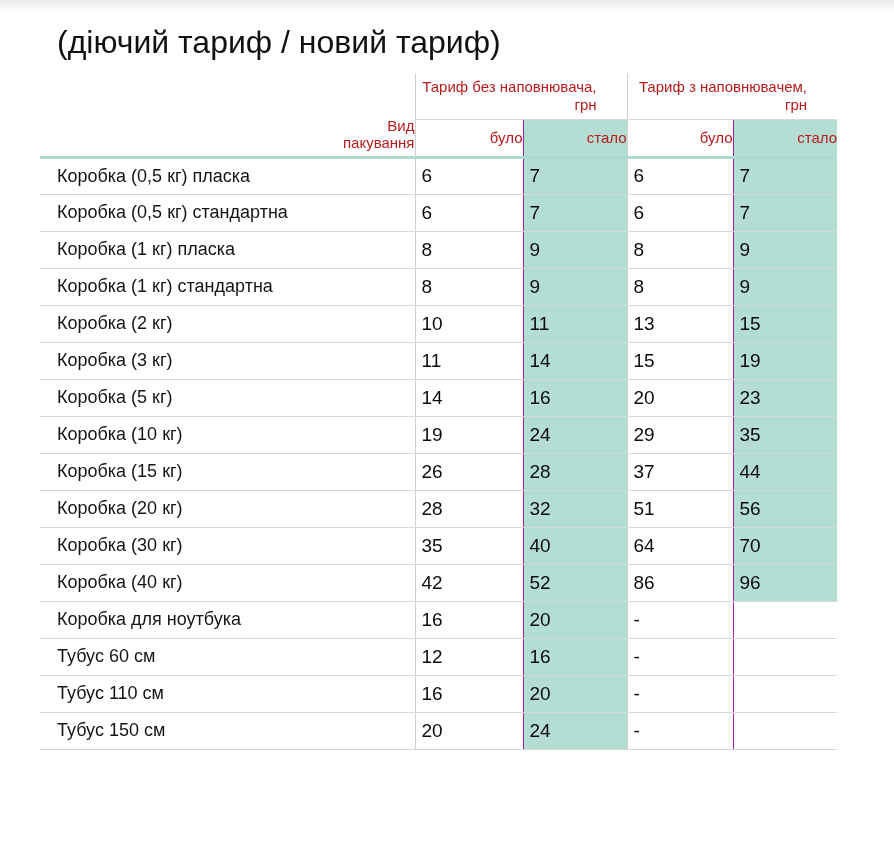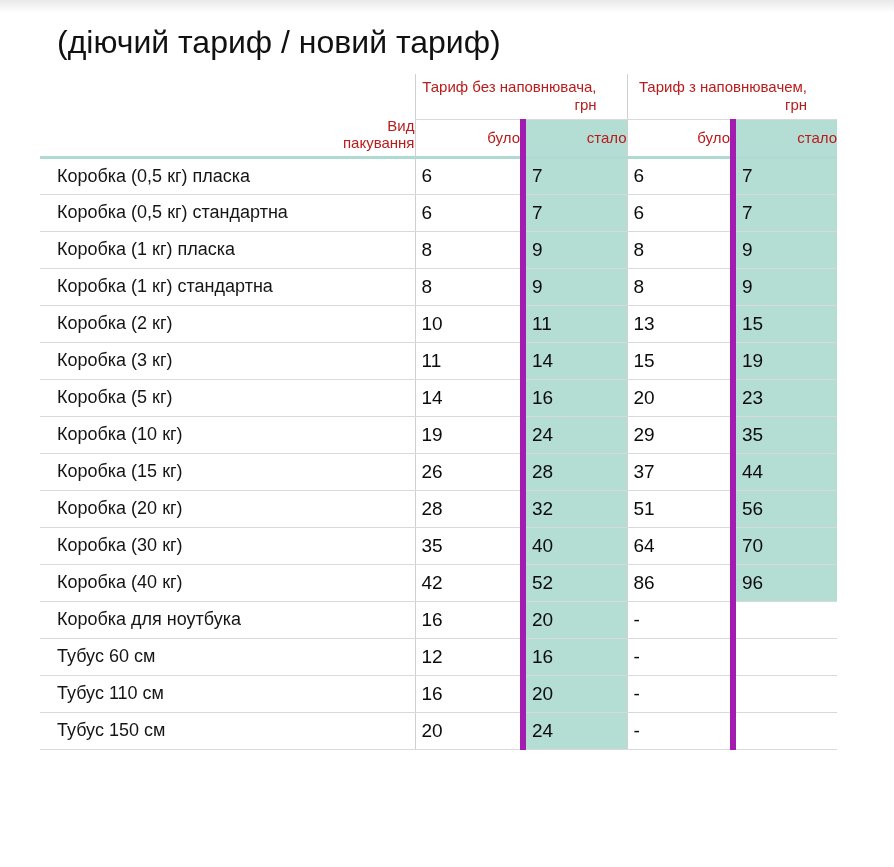--- a/index.html
+++ b/index.html
@@ -52,21 +52,21 @@
     vertical-align: bottom; padding: 0 0 5px 17px; line-height: 17px;
     border-bottom: 3px solid var(--highlight_line);
   }
   tr.sub-row { height: 38px; }
   tr.sub-row th {
     vertical-align: middle; 
     border-bottom: 3px solid var(--highlight_line);
   }
 
   .bl-strong { border-left: 1px solid var(--divider); }
-  .bl-soft   { border-left: 6px solid #a21caf; }
+  .bl-soft   { border-left: 1px solid #a21caf; }
 
   [data-variant="teal"], .teal { background: var(--highlight); }
 
   tbody td {
     height: 37px; vertical-align: middle;
     border-bottom: 1px solid var(--row_line);
   }
   td.label { font-size: 18px; padding-left: 17px; color: #151515; }
   td.num   { font-size: 19px; padding-left: 6px; color: #0c0c0c; }
 </style>

